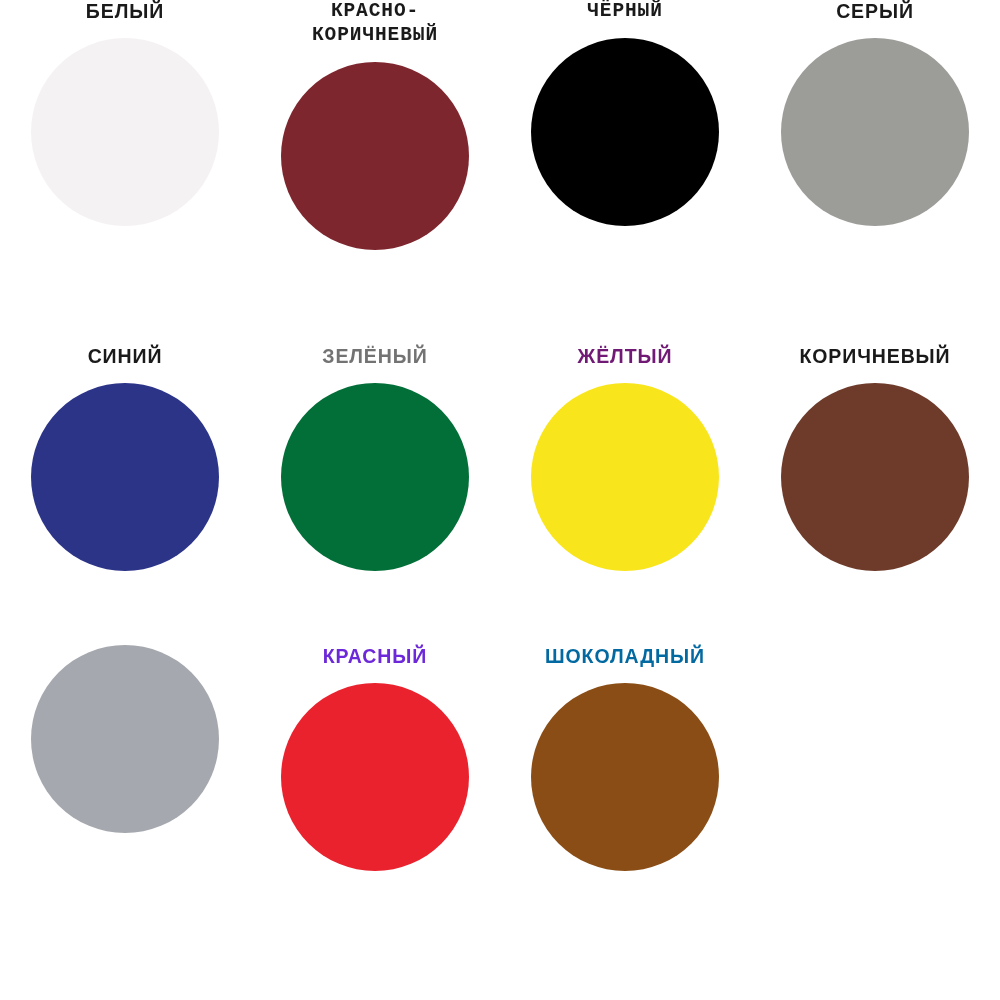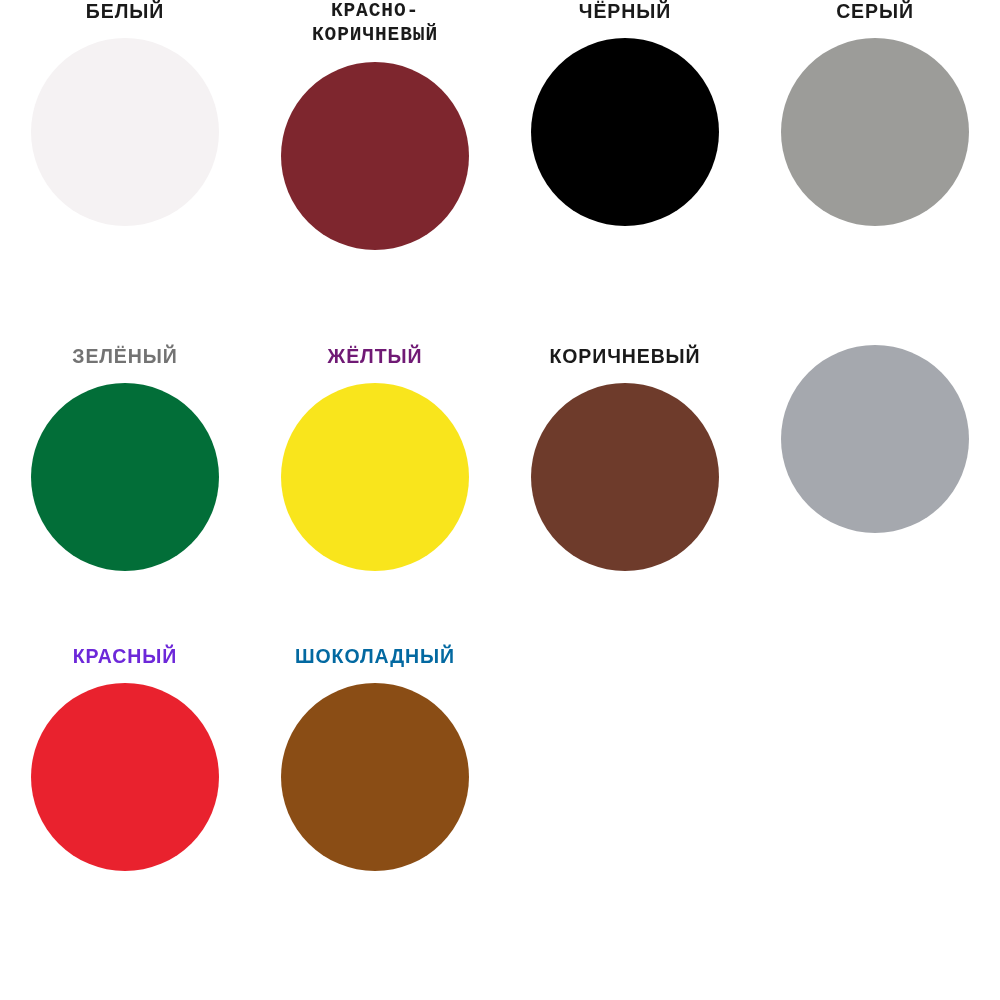--- a/index.html
+++ b/index.html
@@ -76,28 +76,32 @@
     <div class="row-1 swatch single">
       <div class="swatch-label" style="color: rgb(26, 26, 26);">БЕЛЫЙ</div>
       <div class="swatch-circle" style="background-color: rgb(245, 242, 243);"></div>
     </div>
     <div class="row-1 swatch">
       <div class="swatch-label" style="color: rgb(26, 26, 26); font-family: Liberation Mono, monospace;">КРАСНО-
 КОРИЧНЕВЫЙ</div>
       <div class="swatch-circle" style="background-color: rgb(126, 38, 46);"></div>
     </div>
     <div class="row-1 swatch single">
-      <div class="swatch-label" style="color: rgb(26, 26, 26);">ЧЁРНЫЙ</div>
+      <div class="swatch-label" style="color: rgb(26, 26, 26); font-family: Liberation Mono, monospace;">ЧЁРНЫЙ</div>
       <div class="swatch-circle" style="background-color: rgb(0, 0, 0);"></div>
     </div>
     <div class="row-1 swatch single">
       <div class="swatch-label" style="color: rgb(26, 26, 26);">СЕРЫЙ</div>
       <div class="swatch-circle" style="background-color: rgb(156, 156, 153);"></div>
     </div>
 
+    <div class="row-2 swatch">
+      <div class="swatch-label" style="color: rgb(26, 26, 26);">СИНИЙ</div>
+      <div class="swatch-circle" style="background-color: rgb(44, 52, 136);"></div>
+    </div>
     <div class="row-2 swatch">
       <div class="swatch-label" style="color: #737373;">ЗЕЛЁНЫЙ</div>
       <div class="swatch-circle" style="background-color: rgb(2, 110, 56);"></div>
     </div>
     <div class="row-2 swatch">
       <div class="swatch-label" style="color: #701a75;">ЖЁЛТЫЙ</div>
       <div class="swatch-circle" style="background-color: rgb(249, 229, 28);"></div>
     </div>
     <div class="row-2 swatch">
       <div class="swatch-label" style="color: rgb(26, 26, 26);">КОРИЧНЕВЫЙ</div>

